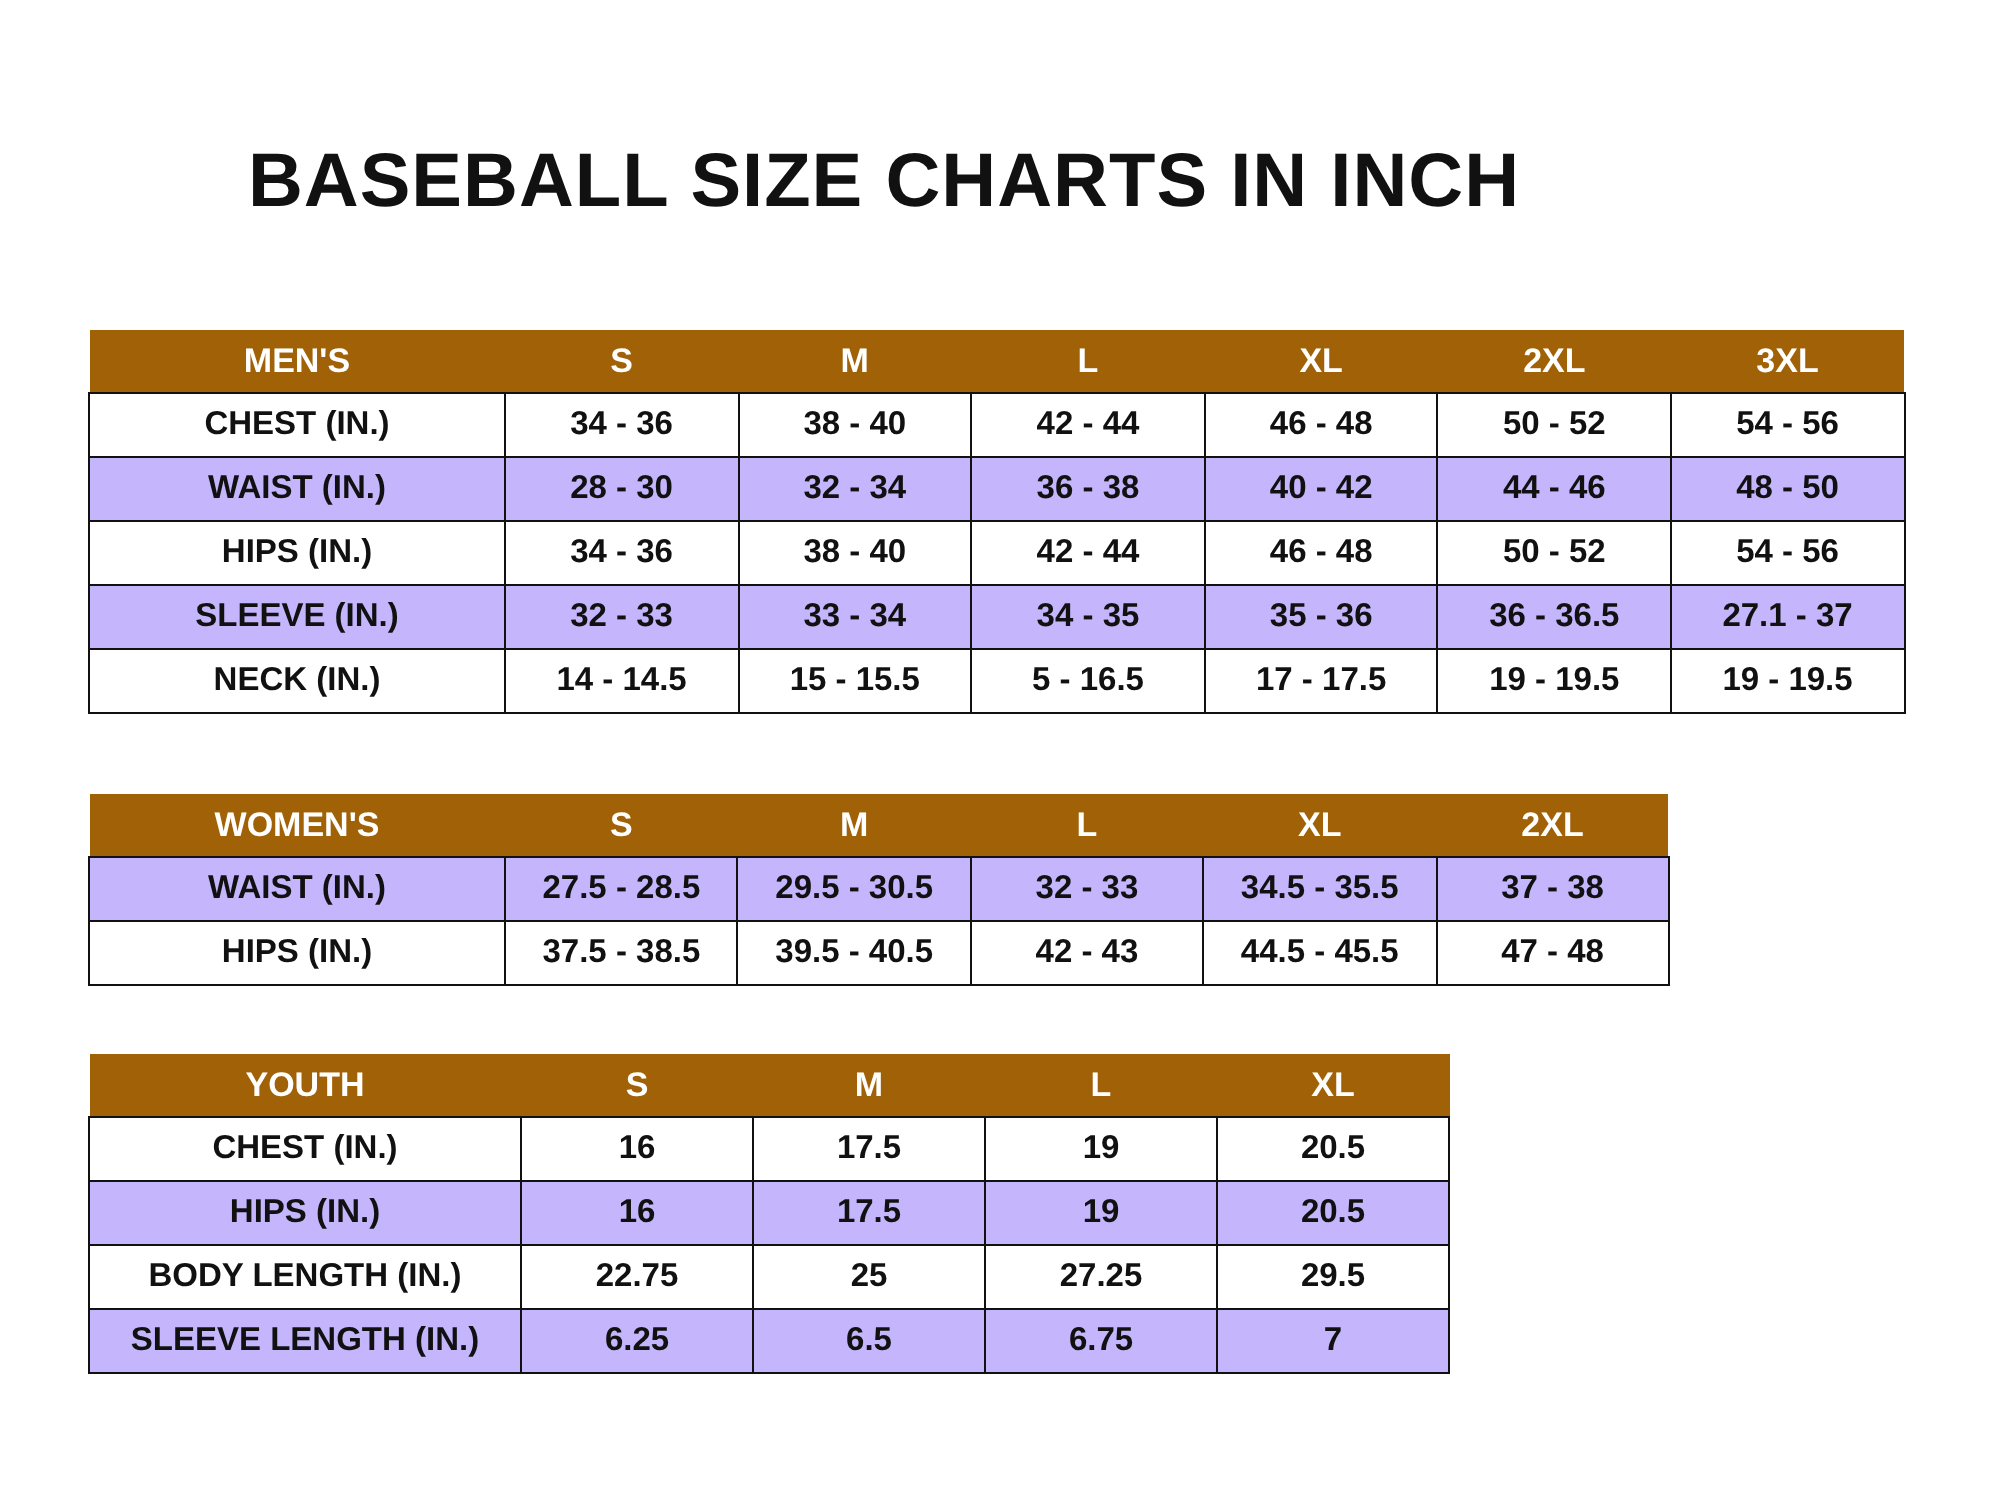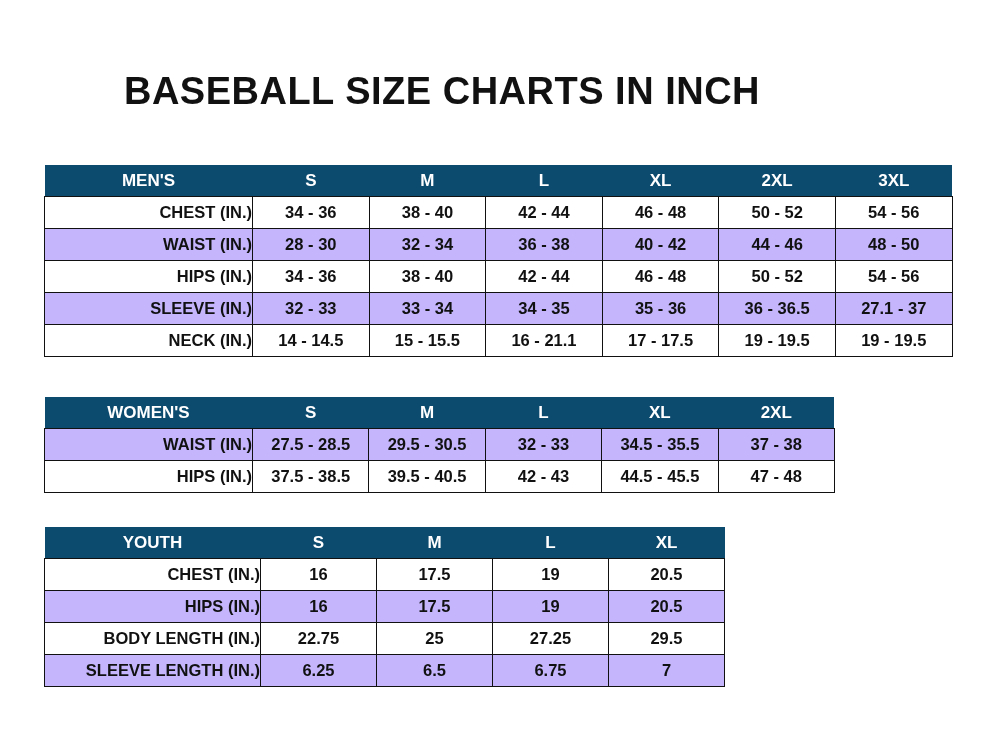--- a/index.html
+++ b/index.html
@@ -37,21 +37,21 @@
   table {
     border-collapse: collapse;
     table-layout: fixed;
     margin-bottom: 34px;
   }
   table.men { width: 908px; }
   table.women { width: 790px; margin-top: 40px; }
   table.youth { width: 680px; padding-left: 12px; }
 
   thead th {
-    background: #0c4a6e;
+    background: #a16207;
     color: #ffffff;
     font-size: 17px;
     font-weight: bold;
     height: 31px;
     line-height: 31px;
     padding: 0;
     text-align: center;
     border: none;
   }
   thead th.rowlabel {
@@ -67,21 +67,21 @@
     padding: 0;
     background: #ffffff;
     color: #111111;
   }
   tbody tr.alt td {
     background: #c4b5fd;
   }
   tbody td.rowlabel {
     font-size: 16.5px;
     font-weight: bold;
-    text-align: right;
+    text-align: center;
   }
   
   .men col.c0 { width: 208px; }
   .men col.cx { width: 116.6px; }
   .women col.c0 { width: 208px; }
   .women col.cx { width: 116.4px; }
   .youth col.c0 { width: 216px; }
   .youth col.cx { width: 116px; }
 </style>
 </head>
@@ -148,21 +148,21 @@
           <td>33 - 34</td>
           <td>34 - 35</td>
           <td>35 - 36</td>
           <td>36 - 36.5</td>
           <td>27.1 - 37</td>
         </tr>
         <tr>
           <td class="rowlabel">NECK (IN.)</td>
           <td>14 - 14.5</td>
           <td>15 - 15.5</td>
-          <td>16 - 21.1</td>
+          <td>5 - 16.5</td>
           <td>17 - 17.5</td>
           <td>19 - 19.5</td>
           <td>19 - 19.5</td>
         </tr>
       </tbody>
     </table>
 
     <table class="women">
       <colgroup>
         <col class="c0">

